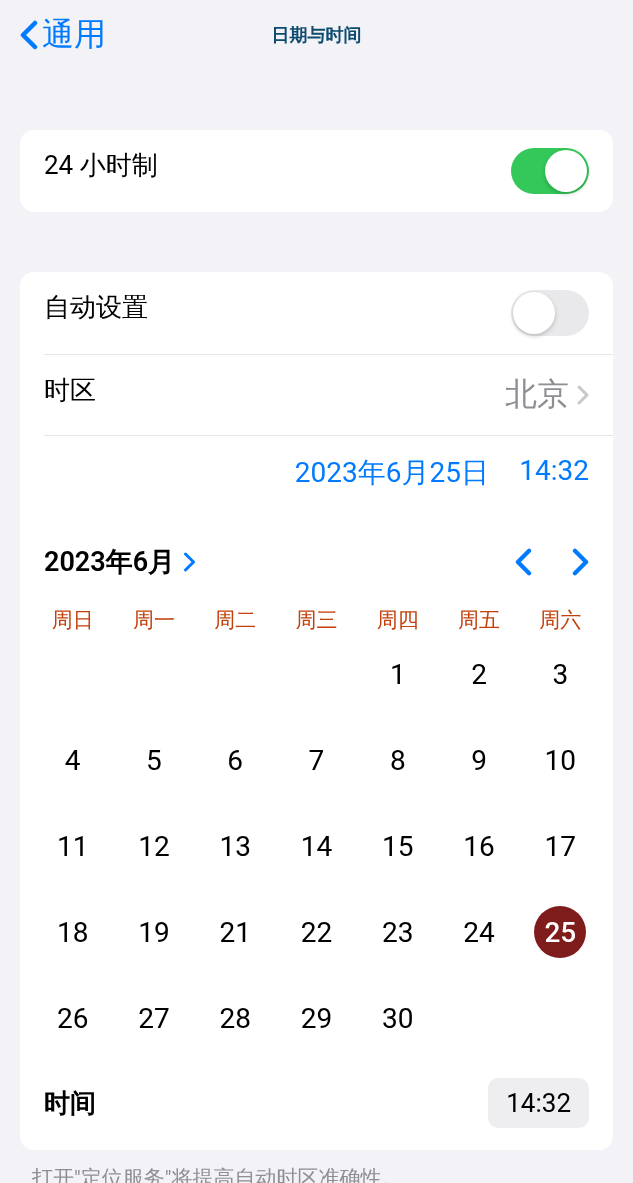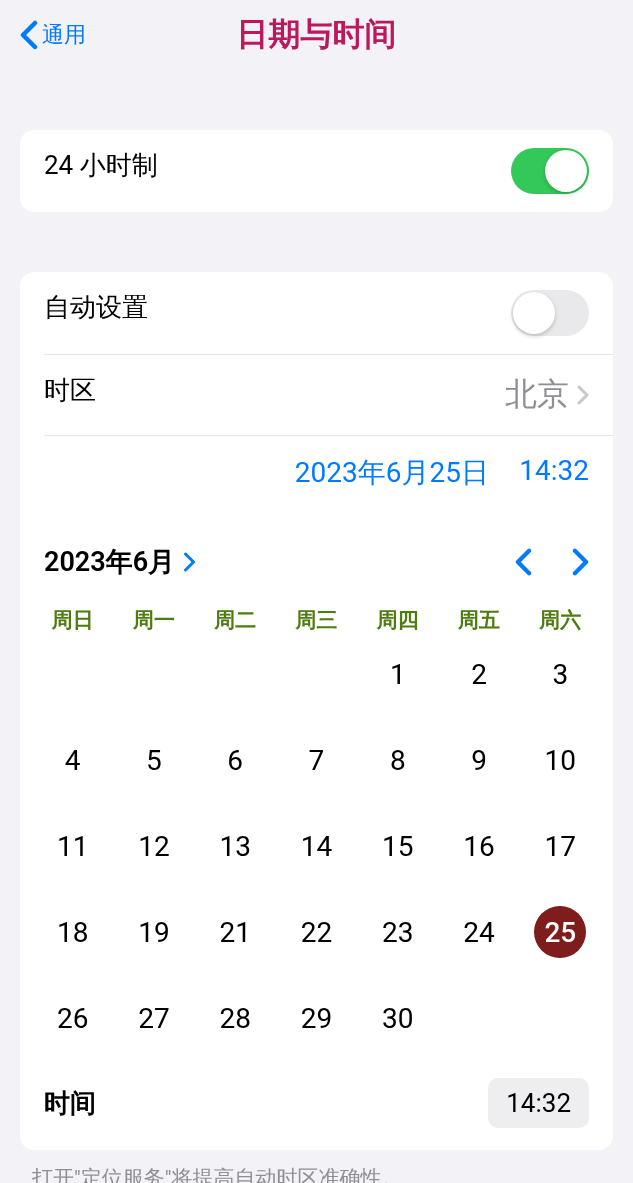--- a/index.html
+++ b/index.html
@@ -18,35 +18,35 @@
       display: flex;
       align-items: center;
       padding: 16px 20px;
       position: relative;
       height: 70px;
     }
     .back-button {
       display: flex;
       align-items: center;
       color: #007aff;
-      font-size: 22px;
+      font-size: 32px;
       cursor: pointer;
     }
     .back-chevron {
       margin-right: 4px;
       display: flex;
       align-items: center;
     }
     .page-title {
       position: absolute;
       left: 50%;
       transform: translateX(-50%);
-      font-size: 32px;
+      font-size: 18px;
       font-weight: 600;
-      color: #be185d;
+      color: #0c4a6e;
     }
     .section {
       margin: 20px 20px 0 20px;
       background: #fff;
       border-radius: 14px;
       overflow: hidden;
     }
     .section.first {
       margin-top: 60px;
     }
@@ -156,23 +156,23 @@
       display: flex;
       align-items: center;
     }
     .weekday-row {
       display: grid;
       grid-template-columns: repeat(7, 1fr);
       padding: 10px 12px 14px 12px;
     }
     .weekday {
       text-align: center;
-      color: #4d7c0f;
+      color: #c2410c;
       font-size: 21px;
-      font-weight: 700;
+      font-weight: 400;
     }
     .calendar-grid {
       display: grid;
       grid-template-columns: repeat(7, 1fr);
       padding: 0 12px 8px 12px;
       row-gap: 34px;
     }
     .day-cell {
       text-align: center;
       font-size: 28px;

